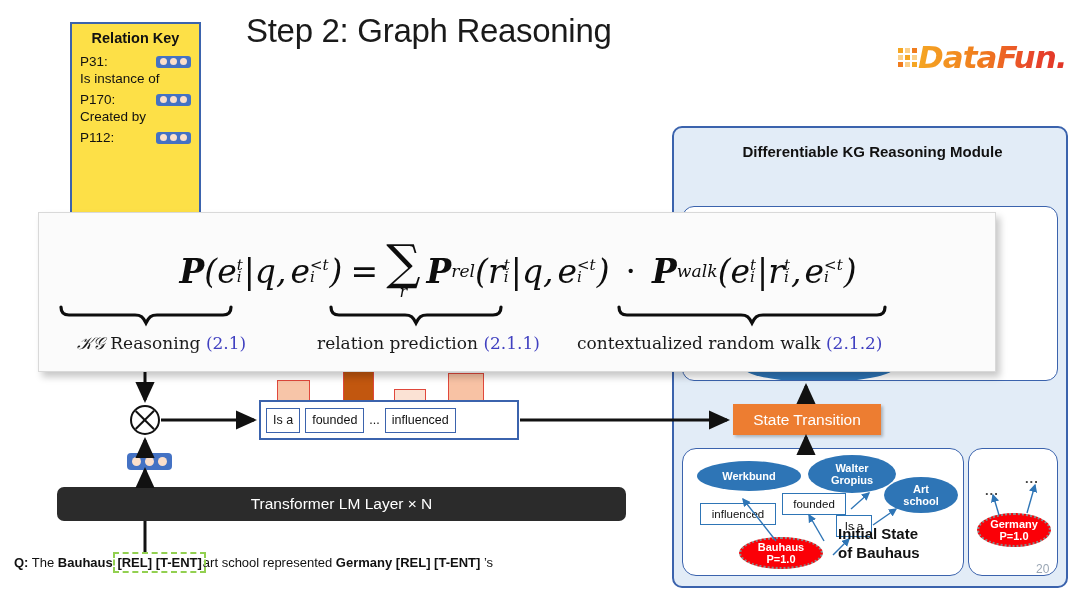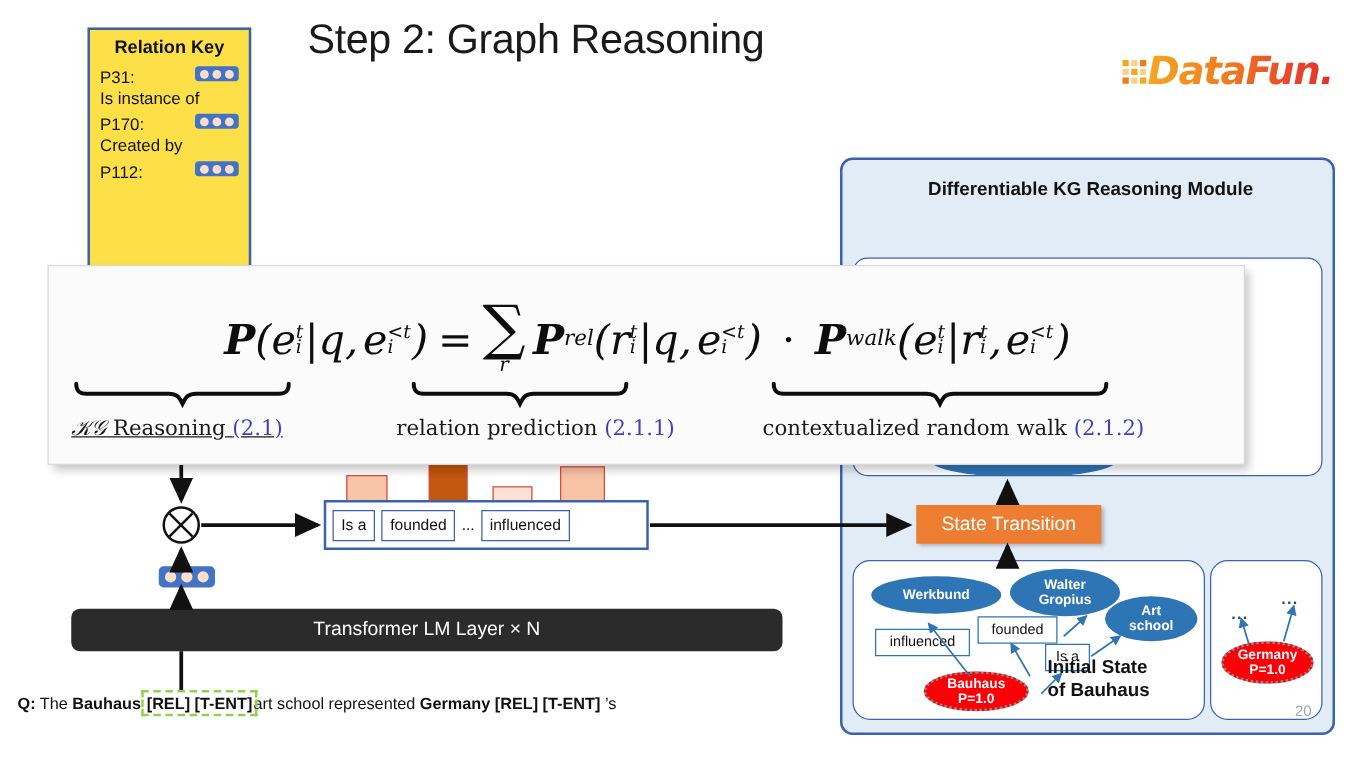--- a/index.html
+++ b/index.html
@@ -34,21 +34,21 @@
   #rel-key-memory{
     position:absolute;left:70px;top:22px;width:131px;height:192px;
     border:2.5px solid #3b63ad;background:#fde047;box-sizing:border-box;
     padding:5px 8px 0 8px;overflow:hidden;
   }
   #rel-key-memory .rkm-title{
     font-size:14.5px;font-weight:700;color:#111;text-align:center;
     line-height:19px;margin-bottom:5px;
   }
   #rel-key-memory .rkm-title sub{font-size:9.5px;font-weight:700;}
-  .rkm-row{display:flex;align-items:flex-start;justify-content:space-between;margin-top:3px;}
+  .rkm-row{display:flex;align-items:center;justify-content:space-between;margin-top:3px;}
   .rkm-pid{font-size:13.5px;color:#111;line-height:17px;}
   .rkm-label{font-size:13.5px;color:#111;line-height:18px;margin-bottom:2px;}
 
   
   .dotchip{
     background:#4472c4;border-radius:3px;display:inline-flex;
     align-items:center;gap:3px;padding:2.5px 4px;
   }
   .dotchip i{width:7px;height:7px;border-radius:50%;background:#fbdfcb;display:block;}
   .dotchip.big{padding:4px 5px;gap:4px;border-radius:4px;}
@@ -449,25 +449,25 @@
     </div>
 
     <svg width="958" height="160" style="position:absolute;left:0;top:0;">
       <g fill="none" stroke="#0d0d0d" stroke-width="3.2" stroke-linecap="round">
         <path d="M22,94 C22,101 26,102 30,102 L96,102 C102,102 104,104 107,110 C110,104 112,102 118,102 L184,102 C188,102 192,101 192,94"></path>
         <path d="M292,94 C292,101 296,102 300,102 L366,102 C372,102 374,104 377,110 C380,104 382,102 388,102 L454,102 C458,102 462,101 462,94"></path>
         <path d="M580,94 C580,101 584,102 588,102 L702,102 C708,102 710,104 713,110 C716,104 718,102 724,102 L838,102 C842,102 846,101 846,94"></path>
       </g>
     </svg>
 
-    <div class="cap" style="left:18px;top:120px;text-decoration:underline;">
+    <div class="cap" style="left:38px;top:120px;">
       <span class="cal">𝒦𝒢</span><span> Reasoning </span><span class="ref">(2.1)</span>
     </div>
     <div class="cap" style="left:278px;top:120px;">
       <span>relation prediction </span><span class="ref">(2.1.1)</span>
     </div>
-    <div class="cap" style="left:538px;top:120px;margin-left:33px;">
+    <div class="cap" style="left:538px;top:120px;">
       <span>contextualized random walk </span><span class="ref">(2.1.2)</span>
     </div>
   </div>
 
   <div id="slide-number">20</div>
 </div>
 
 </body></html>

